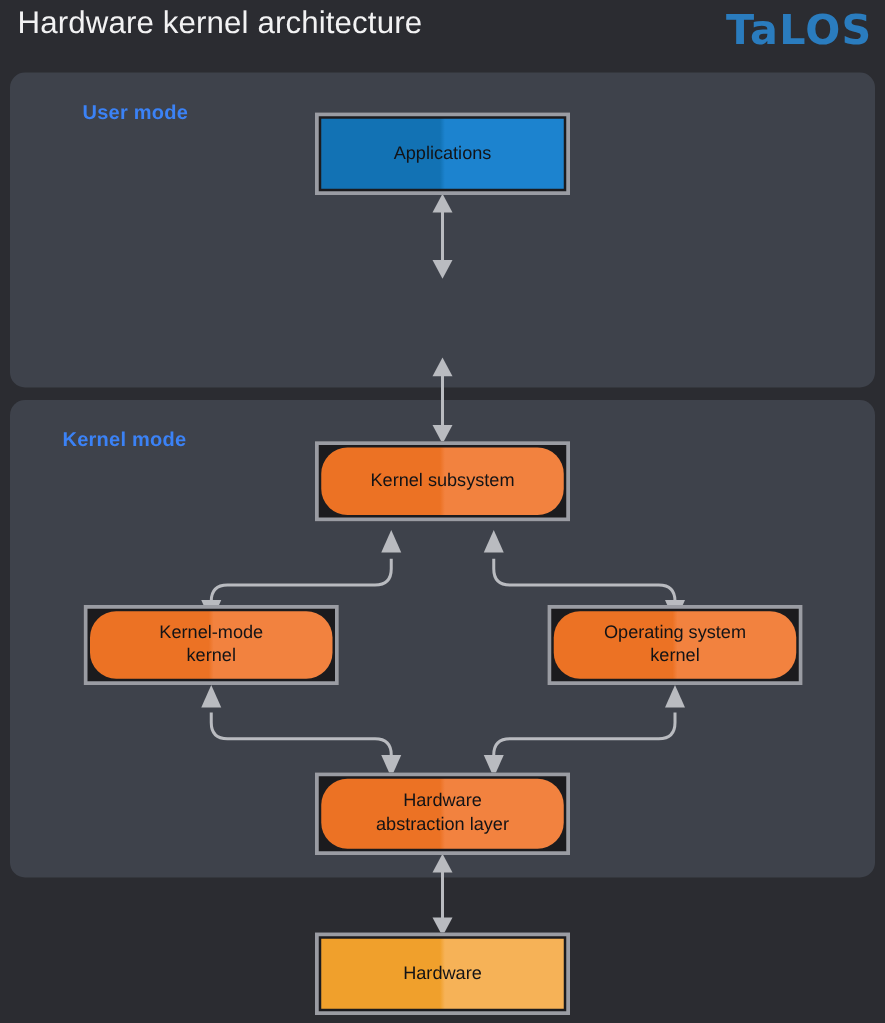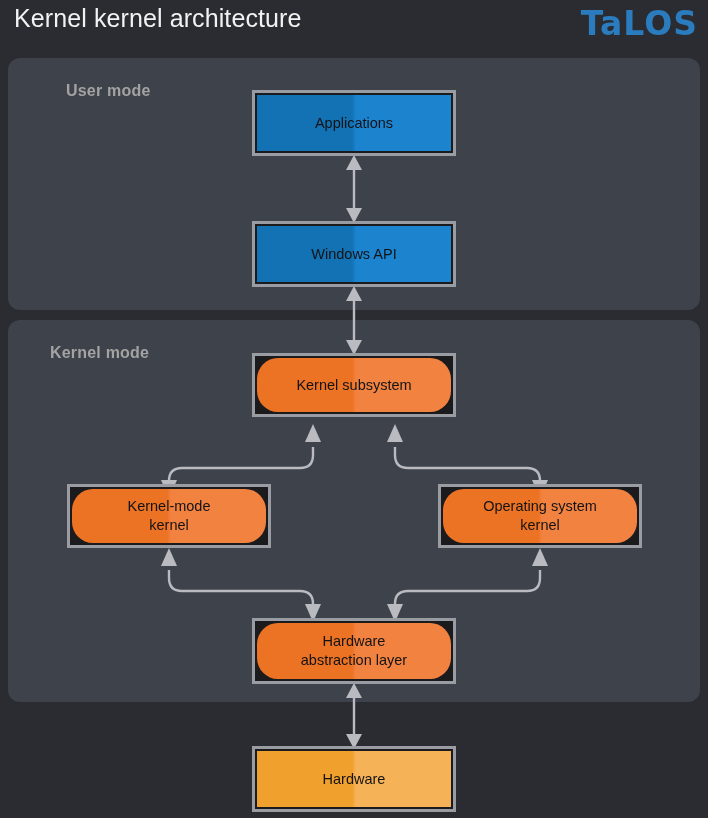--- a/index.html
+++ b/index.html
@@ -26,21 +26,21 @@
     font-family:"DejaVu Sans", sans-serif;
   }
 
   
   .panel{
     position:absolute;background:#3e424b;border-radius:12px;
   }
   #panel-user{left:8px;top:58px;width:692px;height:252px;}
   #panel-kernel{left:8px;top:320px;width:692px;height:382px;}
   .panel-label{
-    position:absolute;font-size:16px;font-weight:700;color:#a3a3a3;
+    position:absolute;font-size:16px;font-weight:700;color:#3b82f6;
     letter-spacing:.2px;white-space:nowrap;
   }
 
   
   .node{
     position:absolute;
     box-sizing:border-box;
     border:3px solid #9a9ca3;
     background:#1b1b1e;
     padding:2px;
@@ -61,21 +61,21 @@
   #wires{position:absolute;left:0;top:0;width:708px;height:818px;pointer-events:none;}
   .wire{fill:none;stroke:#b9bbc0;stroke-width:2.4;}
   .head{fill:#b9bbc0;}
 </style>
 </head>
 <body>
 
 <div id="stage">
 
   <div class="header">
-    <div class="title">Kernel kernel architecture</div>
+    <div class="title">Hardware kernel architecture</div>
     <div class="logo">TaLOS</div>
   </div>
 
   <div class="panel" id="panel-user"></div>
   <div class="panel" id="panel-kernel"></div>
 
   <div class="panel-label" style="left:66px;top:82px;">User mode</div>
   <div class="panel-label" style="left:50px;top:344px;">Kernel mode</div>
 
   <svg id="wires" viewBox="0 0 708 818">
@@ -121,23 +121,20 @@
       <line class="wire" x1="354" y1="690" x2="354" y2="742"></line>
       <polygon class="head" points="354,683 346,698 362,698"></polygon>
       <polygon class="head" points="354,749 346,734 362,734"></polygon>
     </g>
   </svg>
 
   <div class="node" style="left:252px;top:90px;width:204px;height:66px;">
     <div class="fill blue">Applications</div>
   </div>
 
-  <div class="node" style="left:252px;top:221px;width:204px;height:66px;">
-    <div class="fill blue">Windows API</div>
-  </div>
 
   <div class="node" style="left:252px;top:353px;width:204px;height:64px;">
     <div class="fill orange">Kernel subsystem</div>
   </div>
 
   <div class="node" style="left:67px;top:484px;width:204px;height:64px;">
     <div class="fill orange">Kernel-mode
 kernel</div>
   </div>
 

